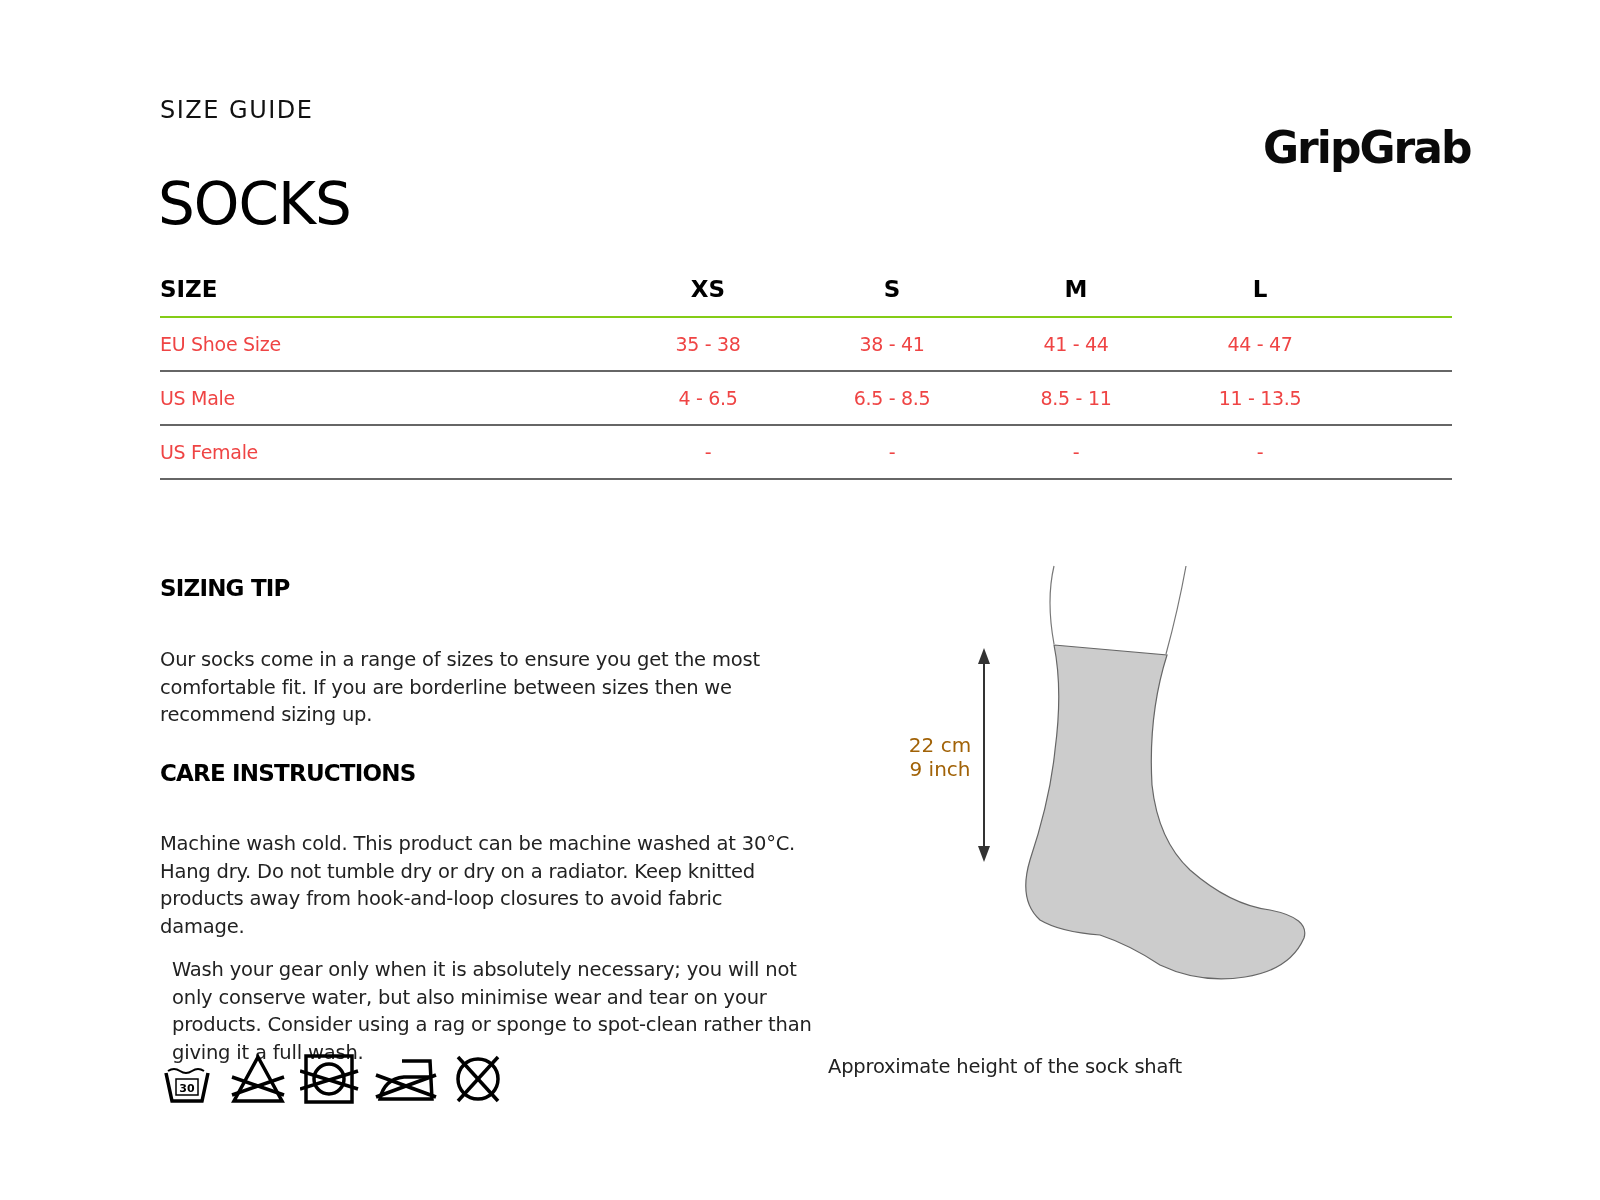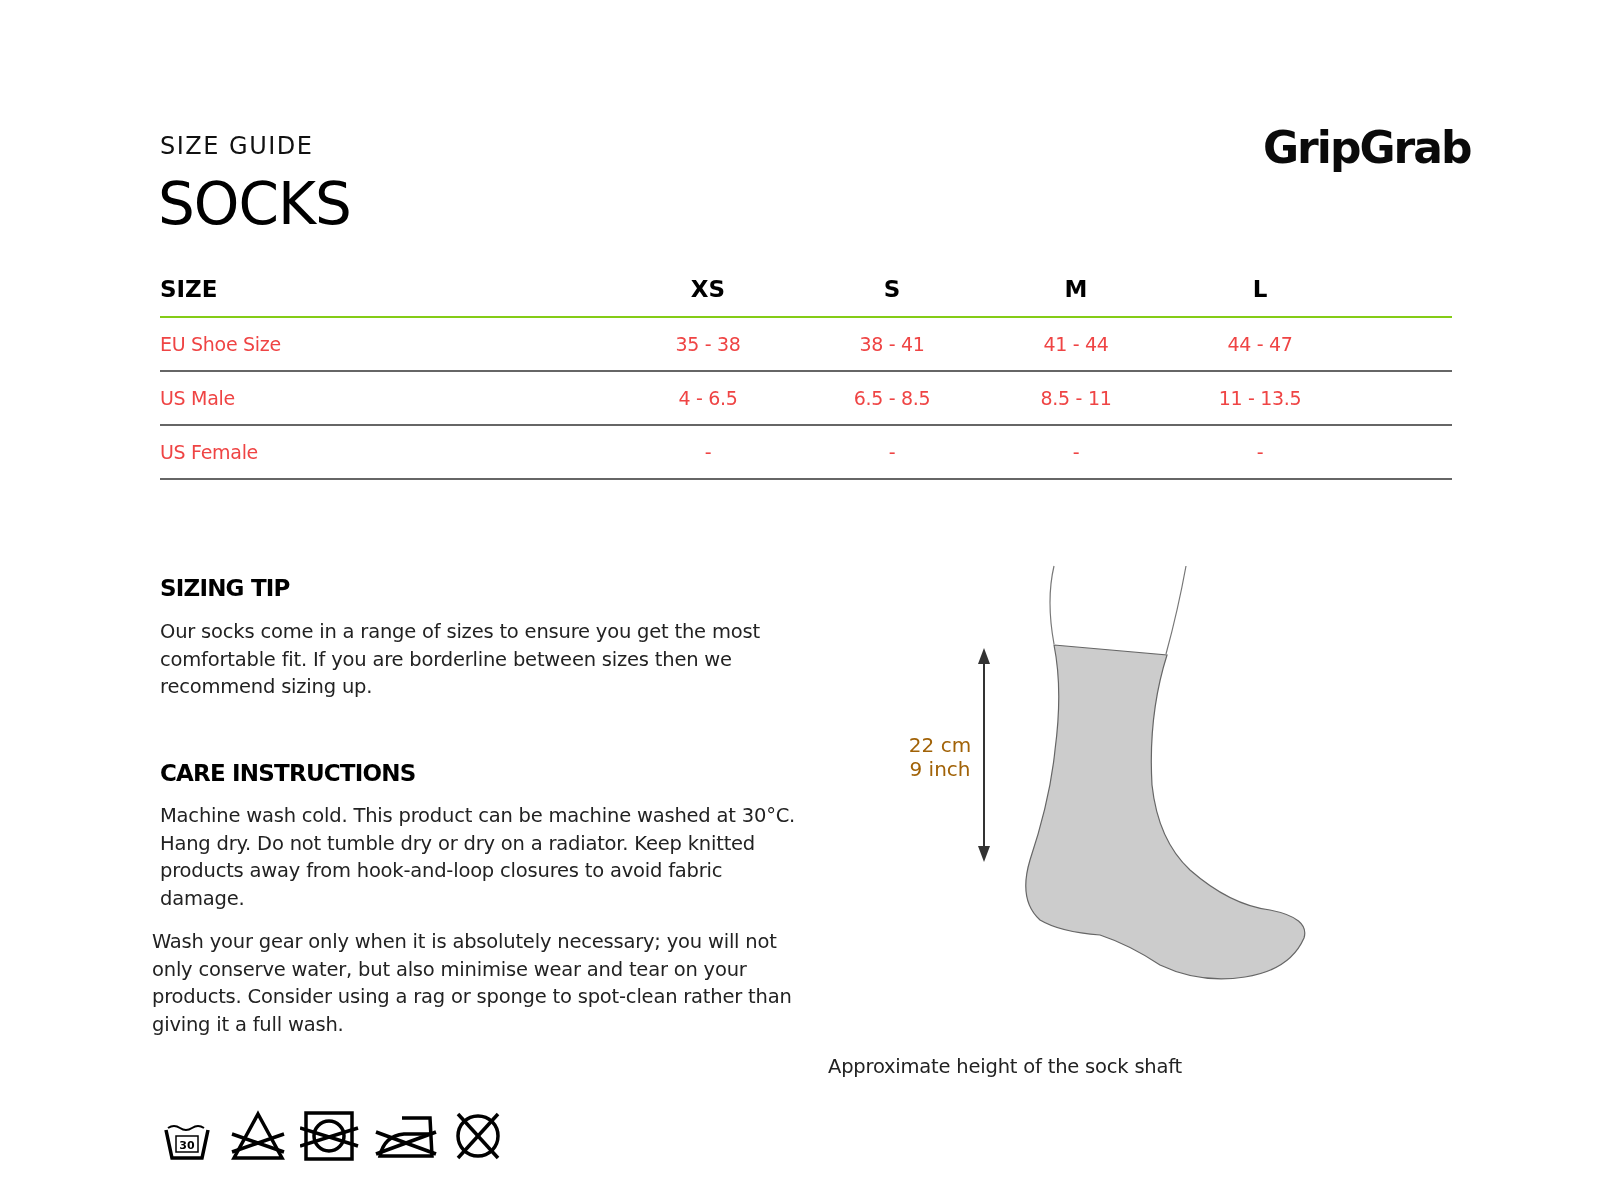--- a/index.html
+++ b/index.html
@@ -1,37 +1,37 @@
 <!DOCTYPE html>
 <html><head>
 <meta charset="utf-8">
 <style>
   html, body { margin: 0; padding: 0; background: #ffffff; }
   body { width: 1600px; height: 1200px; position: relative; overflow: hidden;
          font-family: "Liberation Sans", "DejaVu Sans", sans-serif; color: #111; }
   .abs { position: absolute; }
   .eyebrow { left: 160px; top: 96px; font-size: 24px; letter-spacing: 1.5px; color: #111;
-             font-family: "DejaVu Sans", sans-serif; font-weight: 400; margin-top: 36px; }
+             font-family: "DejaVu Sans", sans-serif; font-weight: 400; }
   .logo { left: 1263px; top: 94px; font-size: 44px; font-weight: 700; letter-spacing: -2px;
           font-family: "DejaVu Sans", sans-serif; color: #0a0a0a; margin-top: 28px; }
   .title { left: 158px; top: 170px; font-size: 58px; font-weight: 400; letter-spacing: -1px;
            font-family: "DejaVu Sans", sans-serif; color: #000; }
   table.sizes { position: absolute; left: 160px; top: 262px; width: 1292px; border-collapse: collapse;
                 font-family: "DejaVu Sans", sans-serif; }
   table.sizes th { font-size: 23px; font-weight: 900; height: 54px; text-align: center; color: #000; padding: 0;
                    border-bottom: 2px solid #84cc16; }
   table.sizes th.first { text-align: left; width: 456px; }
   table.sizes td { height: 52px; font-size: 19px; text-align: center; color: #ef4444; padding: 0;
                    border-bottom: 2px solid #666; letter-spacing: -0.3px; }
   table.sizes td.first { text-align: left; }
   table.sizes .colw { width: 184px; }
   table.sizes .spacer { width: auto; }
   .h2 { font-family: "DejaVu Sans", sans-serif; font-size: 23px; font-weight: 900; letter-spacing: -0.8px; color: #000; }
-  .para { font-family: "DejaVu Sans", sans-serif; font-size: 19.5px; line-height: 27.5px; color: #222; width: 640px; letter-spacing: -0.2px; }
-  .care-icons { left: 160px; top: 1110px; display: flex; gap: 4px; }
+  .para { font-family: "DejaVu Sans", sans-serif; font-size: 19.5px; line-height: 27.5px; color: #222; width: 640px; letter-spacing: -0.2px; margin-top: 28px; }
+  .care-icons { left: 160px; top: 1053px; display: flex; gap: 4px; }
   .care-icons svg { display: block; }
   .caption { left: 828px; top: 1055px; font-family: "DejaVu Sans", sans-serif; font-size: 19.5px; color: #222; letter-spacing: -0.2px; }
   .measure { left: 900px; top: 733px; text-align: center; font-family: "DejaVu Sans", sans-serif; font-size: 20px; line-height: 24px; color: #a16207; width: 80px; }
 </style>
 </head>
 <body>
 
 <div class="abs eyebrow">SIZE GUIDE</div>
 <div class="abs logo">GripGrab</div>
 <div class="abs title">SOCKS</div>
@@ -73,21 +73,21 @@
       <td></td>
     </tr>
   </tbody>
 </table>
 
 <div class="abs h2" style="left:160px; top:575px;">SIZING TIP</div>
 <div class="abs para" style="left:160px; top:618px;">Our socks come in a range of sizes to ensure you get the most comfortable fit. If you are borderline between sizes then we recommend sizing up.</div>
 
 <div class="abs h2" style="left:160px; top:760px;">CARE INSTRUCTIONS</div>
 <div class="abs para" style="left:160px; top:802px;">Machine wash cold. This product can be machine washed at 30°C. Hang dry. Do not tumble dry or dry on a radiator. Keep knitted products away from hook-and-loop closures to avoid fabric damage.</div>
-<div class="abs para" style="left:152px; top:928px;">Wash your gear only when it is absolutely necessary; you will not only conserve water, but also minimise wear and tear on your products. Consider using a rag or sponge to spot-clean rather than giving it a full wash.</div>
+<div class="abs para" style="left:172px; top:928px;">Wash your gear only when it is absolutely necessary; you will not only conserve water, but also minimise wear and tear on your products. Consider using a rag or sponge to spot-clean rather than giving it a full wash.</div>
 
 <div class="abs care-icons">
 
   <svg width="66" height="52" viewBox="0 0 66 52">
     <path d="M6 20 L12 48 L42 48 L48 20" fill="none" stroke="#000" stroke-width="3.5"></path>
     <path d="M8 18 Q14 14 20 18 T32 18 T44 18" fill="none" stroke="#000" stroke-width="2"></path>
     <rect x="16" y="26" width="22" height="16" fill="#fff" stroke="#000" stroke-width="1.5"></rect>
     <text x="27" y="39" font-size="11" font-weight="700" text-anchor="middle" font-family="DejaVu Sans, sans-serif" fill="#000">30</text>
   </svg>
 

